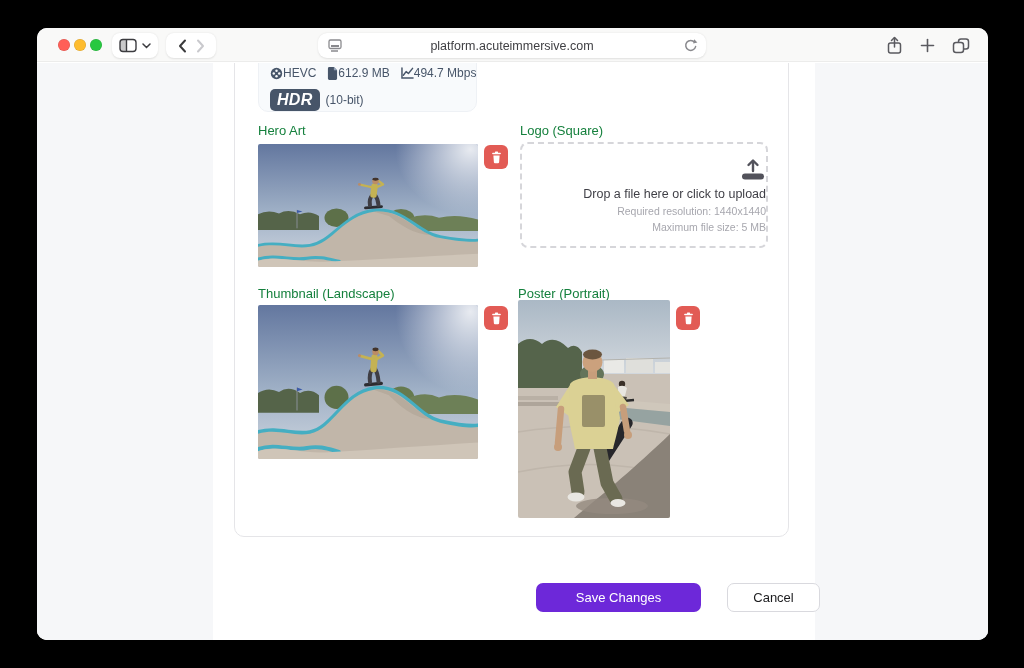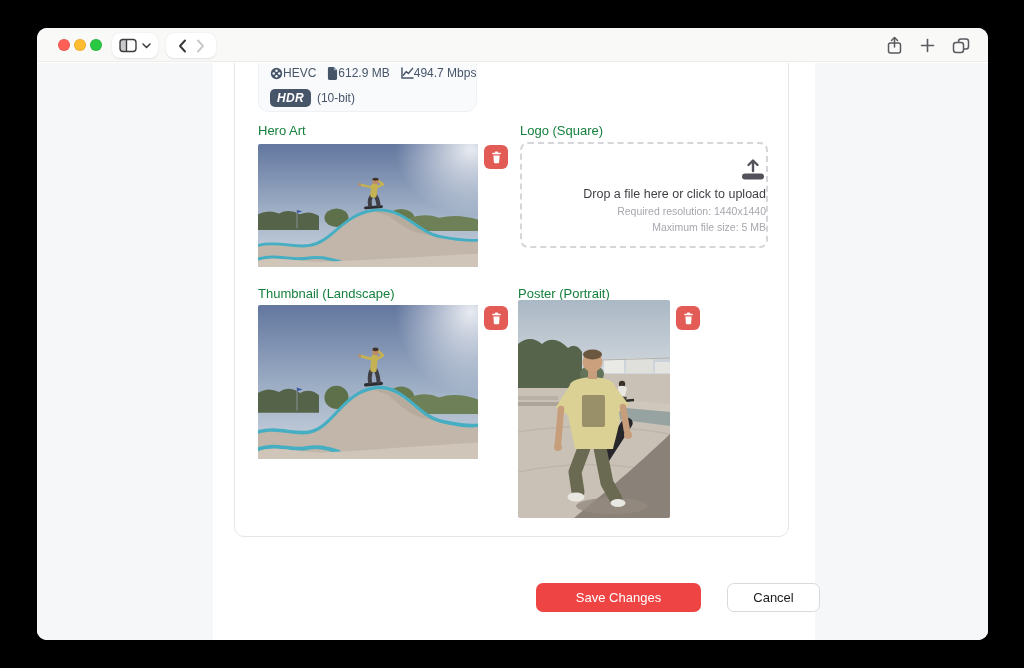--- a/index.html
+++ b/index.html
@@ -29,35 +29,35 @@
   .strip{position:absolute;top:0;bottom:0;background:#f6f7f9;}
   .strip.left{left:0;width:176px;}
   .strip.right{left:778px;width:173px;}
   .card{position:absolute;left:197px;top:-20px;width:555px;height:494px;background:#fff;
     border:1px solid #e5e5e8;border-radius:10px;}
   .meta-card{position:absolute;left:23px;top:6px;width:219px;height:62px;background:#f8fafc;
     border:1px solid #eef1f5;border-radius:10px;padding:15px 11px 0 11px;font-size:12px;color:#475569;}
   .meta-row1{display:flex;align-items:center;gap:11px;white-space:nowrap;}
   .meta-item{display:flex;align-items:center;}
   .meta-row2{display:flex;align-items:center;gap:6px;margin-top:9px;}
-  .hdr-badge{background:#475569;color:#fff;font-size:12px;font-weight:bold;font-style:italic;
+  .hdr-badge{background:#475569;color:#fff;font-size:16px;font-weight:bold;font-style:italic;
     padding:2px 7px;border-radius:5px;letter-spacing:.3px;}
   .sec-label{position:absolute;font-size:13px;color:#15803d;}
   .photo{position:absolute;border-radius:2px;overflow:hidden;}
   .photo svg{display:block;width:100%;height:100%;}
   .del-btn{position:absolute;width:24px;height:24px;background:#e25b55;border:none;border-radius:6px;
     display:flex;align-items:center;justify-content:center;cursor:pointer;padding:0;}
   .dropzone{position:absolute;left:285px;top:98px;width:248px;height:106px;border:2px dashed #d6d6da;
     border-radius:8px;display:flex;flex-direction:column;align-items:flex-end;justify-content:center;
     gap:4px;background:#fff;cursor:pointer;}
   .dz-title{font-size:12.5px;color:#3f3f46;margin-top:3px;}
   .dz-hint{font-size:10.5px;color:#a7a7ae;}
   .btn{position:absolute;top:520px;height:29px;border-radius:7px;font-size:13px;
     font-family:"Liberation Sans",sans-serif;cursor:pointer;}
-  .btn-save{left:499px;width:165px;background:#ef4444;border:none;color:#fff;}
+  .btn-save{left:499px;width:165px;background:#6d28d9;border:none;color:#fff;}
   .btn-cancel{left:690px;width:93px;background:#fff;border:1px solid #d9d9de;color:#1c1c1e;}
   .hidden-defs{position:absolute;width:0;height:0;overflow:hidden;}
 </style>
 </head>
 <body>
 
 <svg class="hidden-defs" aria-hidden="true">
   <defs>
     <linearGradient id="skyG" x1="0" y1="0" x2="0" y2="1">
       <stop offset="0" stop-color="#63779f"></stop>
@@ -171,20 +171,32 @@
 
     <div class="capsule cap-nav">
       <svg width="9" height="14" viewBox="0 0 9 14" class="tb-btn">
         <polyline points="7,1.5 2,7 7,12.5" fill="none" stroke="#3a3a3c" stroke-width="2" stroke-linecap="round" stroke-linejoin="round"></polyline>
       </svg>
       <svg width="9" height="14" viewBox="0 0 9 14" class="tb-btn">
         <polyline points="2,1.5 7,7 2,12.5" fill="none" stroke="#c9c9cd" stroke-width="2" stroke-linecap="round" stroke-linejoin="round"></polyline>
       </svg>
     </div>
 
+    <div class="addressbar">
+      <svg class="addr-left" width="16" height="15" viewBox="0 0 16 15">
+        <rect x="2" y="2" width="12" height="8.5" rx="1.5" fill="none" stroke="#8a8a8e" stroke-width="1.3"></rect>
+        <rect x="4" y="7" width="8" height="2" fill="#8a8a8e"></rect>
+        <line x1="4" y1="13" x2="11" y2="13" stroke="#8a8a8e" stroke-width="1.3"></line>
+      </svg>
+      <span class="addr-url">platform.acuteimmersive.com</span>
+      <svg class="addr-right" width="15" height="15" viewBox="0 0 15 15">
+        <path d="M11.6,4.2 A5,5 0 1 0 12.6,8.6" fill="none" stroke="#8a8a8e" stroke-width="1.5" stroke-linecap="round"></path>
+        <polygon points="11.2,1.2 14.4,4.6 10.2,5.4" fill="#8a8a8e"></polygon>
+      </svg>
+    </div>
 
     <div class="right-icons">
       <svg width="17" height="19" viewBox="0 0 17 19" class="tb-btn">
         <rect x="2.5" y="7" width="12" height="10" rx="2" fill="none" stroke="#5a5a5f" stroke-width="1.5"></rect>
         <line x1="8.5" y1="1.8" x2="8.5" y2="11" stroke="#5a5a5f" stroke-width="1.5" stroke-linecap="round"></line>
         <polyline points="5.5,4.5 8.5,1.5 11.5,4.5" fill="none" stroke="#5a5a5f" stroke-width="1.5" stroke-linecap="round" stroke-linejoin="round"></polyline>
       </svg>
       <svg width="15" height="15" viewBox="0 0 15 15" class="tb-btn">
         <line x1="7.5" y1="1.5" x2="7.5" y2="13.5" stroke="#5a5a5f" stroke-width="1.6" stroke-linecap="round"></line>
         <line x1="1.5" y1="7.5" x2="13.5" y2="7.5" stroke="#5a5a5f" stroke-width="1.6" stroke-linecap="round"></line>

